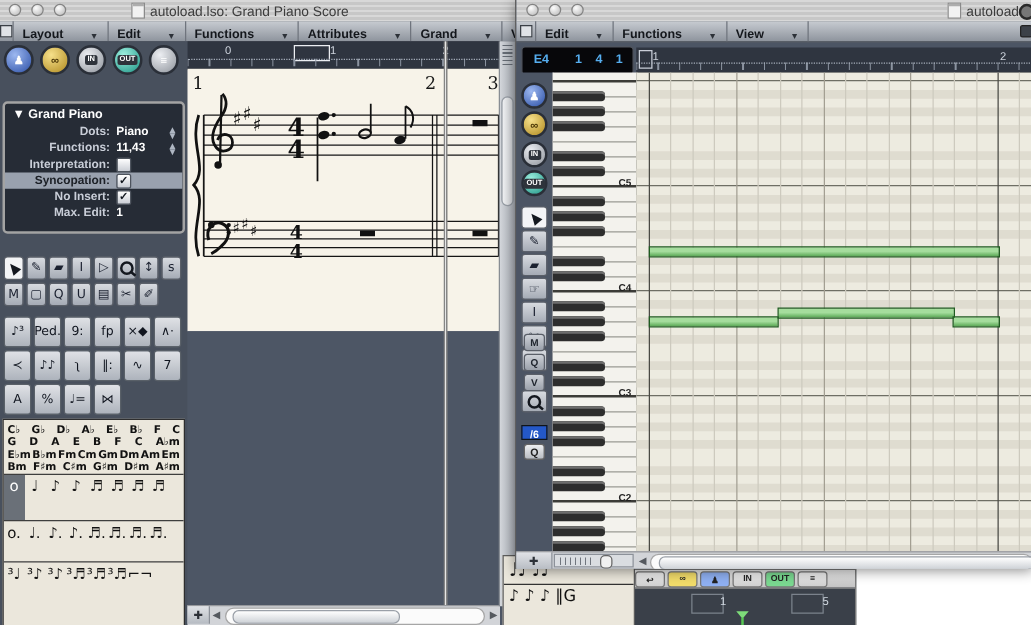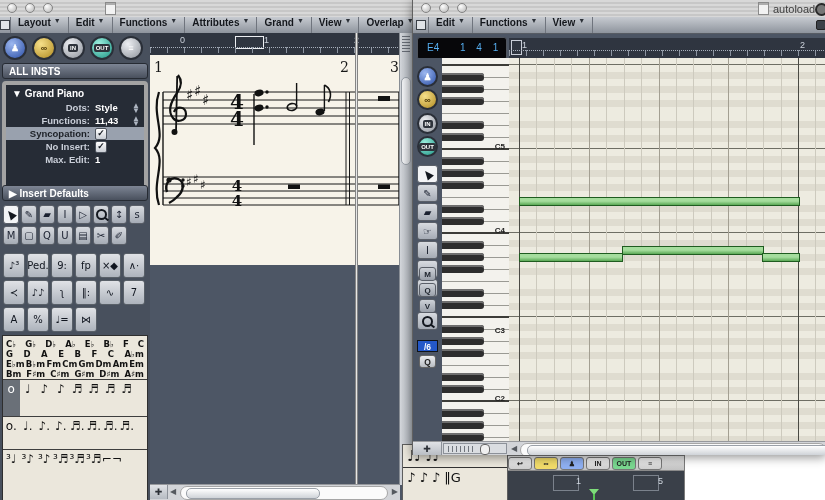--- a/index.html
+++ b/index.html
@@ -12,38 +12,38 @@
     border-bottom:1px solid #7e7e7e}
   .tl{position:absolute;top:3px;width:10px;height:10px;border-radius:50%;
     border:1px solid #838383;background:radial-gradient(circle at 35% 30%,#fdfdfd,#b5b5b5);box-sizing:border-box}
   .wtitle{position:absolute;top:2px;font-size:11px;color:#3c3c3c;white-space:nowrap}
   .doc{display:inline-block;width:9px;height:11px;background:#f2f2f2;border:1px solid #8a8a8a;
     vertical-align:-2px;margin-right:4px;box-shadow:inset 0 2px 0 #adadad}
   .menubar{position:absolute;left:0;right:0;top:17px;height:16px;display:flex;align-items:stretch;
     background:linear-gradient(180deg,#c7cbd1,#8e949d);border-bottom:1px solid #575c64}
   .wbox{width:15px;border-right:1px solid #6f747d;display:flex;align-items:center;justify-content:center}
   .wbox i{width:8px;height:8px;border:1px solid #3a3f46;background:#e0e3e7;display:block}
-  .mitem{display:flex;align-items:flex-start;gap:3px;padding:0 7px;border-right:1px solid #6f747d;
+  .mitem{display:flex;align-items:flex-end;gap:21px;padding:0 7px;border-right:1px solid #6f747d;
     font-weight:bold;font-size:10px;color:#14171c;cursor:default}
   .mitem .arr{font-size:7px;color:#2c3138}
   
   .circ{position:absolute;width:24px;height:24px;border-radius:50%;display:flex;align-items:center;
     justify-content:center;font-size:9px;font-weight:bold;color:#fff;border:2px solid #2a2f38;box-sizing:border-box}
   .circ.blue{background:radial-gradient(circle at 35% 30%,#9db8f0,#2b4fa6)}
   .circ.yellow{background:radial-gradient(circle at 35% 30%,#f6e08a,#b08a20);color:#4a3605}
   .circ.gray{background:radial-gradient(circle at 35% 30%,#eceef2,#8e939b);color:#fff}
   .circ.teal{background:radial-gradient(circle at 35% 30%,#9ef0e0,#1d9384);color:#043}
   .circ .chip{background:#2e333b;color:#fff;font-size:6px;padding:1px 2px;border-radius:2px;line-height:1}
   
   #sidebar{position:absolute;left:0;top:33px;width:150px;bottom:0;background:#48505d}
   .bar{position:absolute;left:2px;right:2px;height:16px;border:1px solid #262b33;border-radius:3px;
     background:linear-gradient(180deg,#7d8594,#49505d);color:#fff;font-size:10px;font-weight:bold;
     line-height:15px;padding-left:6px;box-sizing:border-box}
   #params{position:absolute;left:2px;right:2px;top:48px;height:102px;background:#262c36;
-    border:4px solid #a3a3a3;border-radius:4px;overflow:hidden}
+    border:2px solid #a3a3a3;border-radius:4px;overflow:hidden}
   .phead{font-size:10px;font-weight:bold;color:#fff;padding:3px 0 2px 6px}
   .prow{display:flex;align-items:center;height:13px;font-size:9.5px;position:relative}
   .prow.hl{background:#99a1ae}
   .plabel{width:84px;text-align:right;color:#c9ced8;font-weight:bold}
   .prow.hl .plabel{color:#1c2026}
   .pval{margin-left:5px;color:#fff;font-weight:bold}
   .stepper{position:absolute;right:4px;color:#aeb6c2;font-size:8px}
   .cb{margin-left:5px;width:10px;height:10px;border:1px solid #4e545e;border-radius:2px;
     background:linear-gradient(#fff,#c9cdd4);font-size:9px;line-height:9px;text-align:center;color:#10151d;font-weight:bold}
   
@@ -89,21 +89,21 @@
   .track{position:absolute;top:1px;height:12px;background:#fbfbfb;border:1px solid #a6a6a6;border-radius:7px}
   .thumb{position:absolute;top:1px;height:9px;border:1px solid #9aa0a8;border-radius:5px;
     background:linear-gradient(#ffffff,#cfd3d8)}
   #svscroll{position:absolute;right:0;top:0;width:12px;bottom:15px;
     background:linear-gradient(90deg,#d3d6db,#acb1b8);border-left:1px solid #888d94}
   .vthumb{position:absolute;left:1px;right:1px;border:1px solid #989ea6;border-radius:5px;
     background:linear-gradient(90deg,#f2f3f5,#d4d7db)}
   .zoomticks{background:repeating-linear-gradient(180deg,#666c75 0 1px,transparent 1px 3px)}
   
   #minfo{position:absolute;left:4px;top:37px;width:88px;height:21px;background:#07070a;
-    border:1px solid #50555e;border-radius:3px;color:#56aef0;font-size:10px;font-weight:normal}
+    border:1px solid #50555e;border-radius:3px;color:#56aef0;font-size:10px;font-weight:bold}
   #mruler{position:absolute;left:96px;right:0;top:38px;height:20px;background:#2f3540;border-bottom:1px solid #000}
   #mtools{position:absolute;left:0;top:58px;width:29px;height:383px;background:#4c5564;border-right:1px solid #31363e}
   #mtools .circ{width:21px;height:21px;left:3px}
   .vtool{position:absolute;left:4px;width:21px;height:18px;border:1px solid #5a5f68;border-radius:3px;
     background:linear-gradient(#d8dbe0,#a5abb5);color:#1b2130;font-size:10px;display:flex;
     align-items:center;justify-content:center;box-sizing:border-box}
   .vtool.sel{background:#f3f4f6}
   .sqt{position:absolute;left:6px;width:17px;height:14px;border:1px solid #5a5f68;border-radius:3px;
     background:linear-gradient(#cdd1d7,#9aa0aa);color:#20262f;font-size:8px;font-weight:bold;
     display:flex;align-items:center;justify-content:center;box-sizing:border-box}
@@ -146,21 +146,21 @@
   .edgeicon{position:absolute;z-index:30}
 </style>
 </head>
 <body>
 
 <div class="win" id="win-score" style="left:0;top:0;width:412px;height:500px;z-index:20">
   <div class="titlebar">
     <span class="tl" style="left:7px"></span>
     <span class="tl" style="left:25px"></span>
     <span class="tl" style="left:43px"></span>
-    <span class="wtitle" style="left:105px"><span class="doc"></span></span>
+    <span class="wtitle" style="left:105px"><span class="doc"></span><span>autoload.lso: Grand Piano Score</span></span>
   </div>
   <div class="menubar">
     <span class="wbox">
         <i></i>
       </span>
     <span style="display:flex">
         <div class="mitem">
           <span>Layout</span>
           <span class="arr">▼</span>
         </div>
@@ -198,51 +198,53 @@
         <span class="circ blue" style="top: 3px; left: 3px;">♟</span>
         <span class="circ yellow" style="top: 3px; left: 32px;">∞</span>
         <span class="circ gray" style="top: 3px; left: 61px;">
           <span class="chip">IN</span>
         </span>
         <span class="circ teal" style="top: 3px; left: 90px;">
           <span class="chip">OUT</span>
         </span>
         <span class="circ gray" style="top: 3px; left: 119px;">≡</span>
       </div>
-    <div class="bar" style="top:30px">ALL INSTS</div>
     <div id="params">
       <div class="phead">▼ Grand Piano</div>
       <div id="paramrows">
           <div class="prow">
             <span class="plabel">Dots:</span>
-            <span class="pval">Style</span>
+            <span class="pval">Piano</span>
             <span class="stepper" style="white-space: pre; line-height: 5px;">▲
 ▼</span>
           </div>
           <div class="prow">
             <span class="plabel">Functions:</span>
             <span class="pval">11,43</span>
             <span class="stepper" style="white-space: pre; line-height: 5px;">▲
 ▼</span>
           </div>
+          <div class="prow">
+            <span class="plabel">Interpretation:</span>
+            <span class="cb"></span>
+          </div>
           <div class="prow hl">
             <span class="plabel">Syncopation:</span>
             <span class="cb">✓</span>
           </div>
           <div class="prow">
             <span class="plabel">No Insert:</span>
             <span class="cb">✓</span>
           </div>
           <div class="prow">
             <span class="plabel">Max. Edit:</span>
             <span class="pval">1</span>
           </div>
         </div>
     </div>
-    <div class="bar" style="top:152px">▶ Insert Defaults</div>
     <div id="toolpal">
       <div>
           <div class="tbtn sel">
             <span class="ptr"></span>
           </div>
           <div class="tbtn">
             <span class="mus">✎</span>
           </div>
           <div class="tbtn">
             <span class="mus">▰</span>
@@ -645,21 +647,21 @@
       <div class="bkey" style="top: 326.5px;"></div>
       <div class="octline" style="top: 341.5px;"></div>
       <div class="wline" style="top: 354.5px;"></div>
       <div class="wline" style="top: 366.5px;"></div>
       <div class="wline" style="top: 378.5px;"></div>
       <div class="bkey" style="top: 350.5px;"></div>
       <div class="bkey" style="top: 362.5px;"></div>
       <div class="bkey" style="top: 374.5px;"></div>
       <span class="klabel" style="top: 84px;">C5</span>
       <span class="klabel" style="top: 168px;">C4</span>
-      <span class="klabel" style="top: 268px;">C3</span>
+      <span class="klabel" style="top: 252px;">C3</span>
       <span class="klabel" style="top: 336px;">C2</span>
     </div>
   <div id="mgrid">
       <div class="grow" style="top: 13.5px;"></div>
       <div class="grow" style="top: 27.5px;"></div>
       <div class="grow" style="top: 41.5px;"></div>
       <div class="grow" style="top: 62.5px;"></div>
       <div class="grow" style="top: 76.5px;"></div>
       <div class="goct" style="top: 5.5px;"></div>
       <div class="grow" style="top: 97.5px;"></div>

